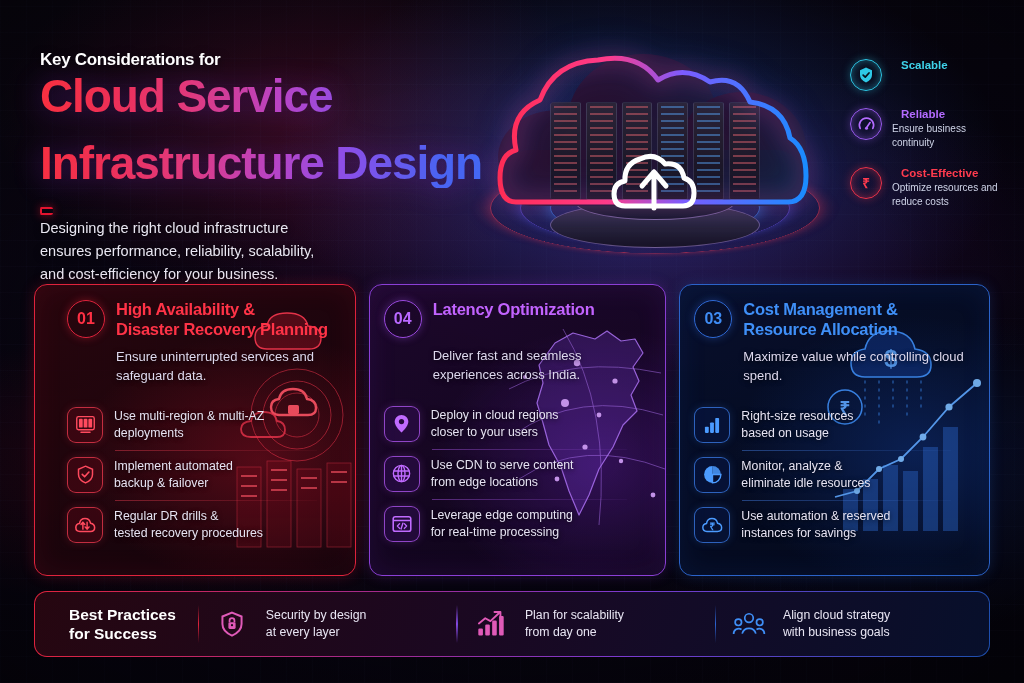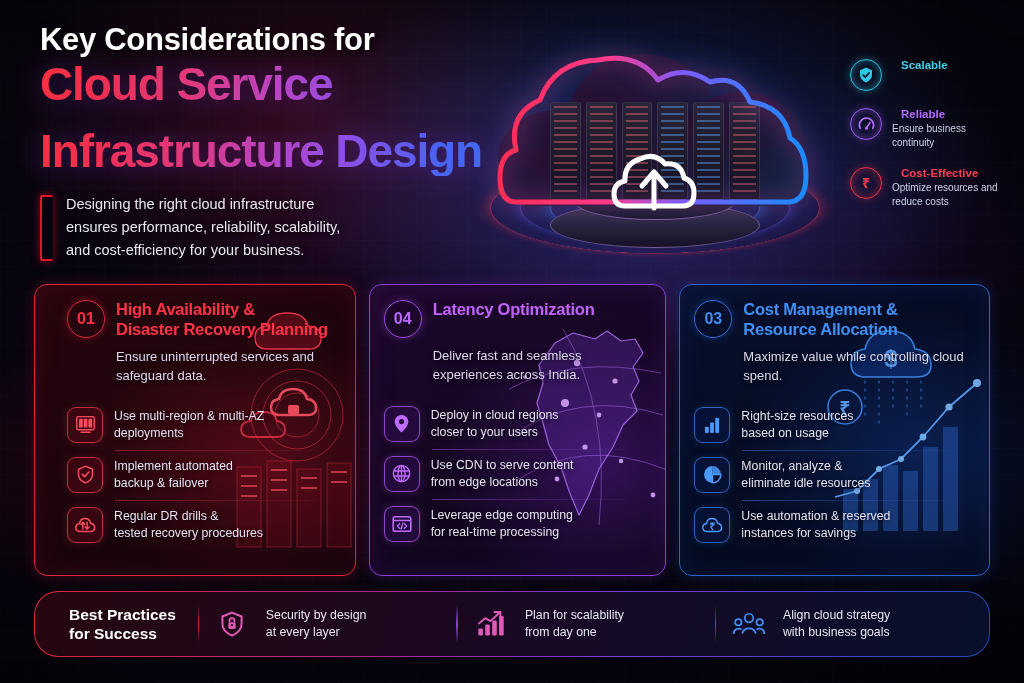--- a/index.html
+++ b/index.html
@@ -27,33 +27,34 @@
       repeating-linear-gradient(0deg, rgba(120,140,220,0.035) 0 1px, rgba(0,0,0,0) 1px 26px),
       repeating-linear-gradient(90deg, rgba(120,140,220,0.03) 0 1px, rgba(0,0,0,0) 1px 26px);
     opacity: .7;
   }
   .vignette { position:absolute; inset:0; pointer-events:none;
     background: radial-gradient(ellipse 900px 560px at 512px 341px, rgba(0,0,0,0) 45%, rgba(0,0,0,0.62) 100%); }
 
   
   .hero { position: absolute; left: 40px; top: 22px; width: 500px; z-index: 6; }
   .kicker {
-    font-size: 31px; font-weight: 700; color: #ffffff; letter-spacing: -0.3px;
+    font-size: 17px; font-weight: 700; color: #ffffff; letter-spacing: -0.3px;
     text-shadow: 0 2px 10px rgba(0,0,0,.8);
+    margin-top: 28px;
   }
   .bigtitle {
     font-size: 46px; font-weight: 700; line-height: 1.06; letter-spacing: -1.1px;
     margin-top: 2px;
     background: linear-gradient(96deg,#f8303f 0%, #ee2f55 14%, #e0397e 30%, #b744c8 48%, #8a4fe8 62%, #4a63f2 80%, #3b6ff5 100%);
     -webkit-background-clip: text; background-clip: text; color: transparent;
     -webkit-text-fill-color: transparent;
     filter: drop-shadow(0 2px 14px rgba(120,40,200,.45));
   }
   .bigtitle .l2 { display:block;margin-top:18px; }
-  .lede-wrap { display: flex; margin-top: 17px; }
+  .lede-wrap { display: flex; margin-top: 17px; flex-direction: column; }
   .bracket { width: 12px; flex: 0 0 12px; margin-right: 14px; position: relative; }
   .bracket::before {
     content:""; position:absolute; left:0; top:2px; bottom:2px; width:11px;
     border:2.5px solid #e4142f; border-right:none; border-radius:2px;
     box-shadow: 0 0 8px rgba(228,20,47,.55);
   }
   .lede { font-size: 14.5px; line-height: 1.62; color: #e9e7f2; font-weight: 400;
           text-shadow: 0 1px 6px rgba(0,0,0,.85); max-width: 300px; }
 
   
@@ -139,21 +140,21 @@
   .c3 .bullet + .bullet::before { background: linear-gradient(90deg, rgba(70,130,235,.45), rgba(70,130,235,.05)); }
   .b-ic { flex:0 0 36px; width:36px; height:36px; border-radius:9px;
           display:flex; align-items:center; justify-content:center; }
   .c1 .b-ic { border:1.4px solid rgba(240,60,80,.75); background: rgba(120,10,25,.3); box-shadow:0 0 8px rgba(240,60,80,.2); }
   .c2 .b-ic { border:1.4px solid rgba(180,90,245,.75); background: rgba(70,20,120,.3); box-shadow:0 0 8px rgba(180,90,245,.2); }
   .c3 .b-ic { border:1.4px solid rgba(60,125,235,.75); background: rgba(10,30,90,.35); box-shadow:0 0 8px rgba(60,125,235,.2); }
   .b-tx { font-size: 12.3px; line-height: 1.36; color:#e6e3f2; text-shadow:0 1px 5px rgba(0,0,0,.8); }
 
   
   .footer { position:absolute; left: 34px; top: 591px; width: 956px; height: 66px;
-            border-radius: 24px; z-index: 6;
+            border-radius: 13px; z-index: 6;
             border: 1.4px solid transparent;
             background:
               linear-gradient(110deg, rgba(28,5,14,.95), rgba(20,6,26,.95) 45%, rgba(6,12,36,.95)) padding-box,
               linear-gradient(100deg,#e0233c 0%, #a02a92 38%, #7b3ad0 62%, #1d4fae 100%) border-box;
             display:flex; align-items:center; padding: 0 16px; }
   .bp-title { font-size: 15.5px; font-weight: 700; color:#fff; line-height:1.25; padding: 0 22px 0 18px; }
   .fdiv { width:1px; height: 38px; }
   .fdiv.red { background: linear-gradient(180deg, rgba(224,35,60,0), #e0233c, rgba(224,35,60,0)); }
   .fdiv.pur { background: linear-gradient(180deg, rgba(150,70,220,0), #9646dc, rgba(150,70,220,0)); }
   .fdiv.vio { background: linear-gradient(180deg, rgba(110,80,230,0), #6e50e6, rgba(110,80,230,0)); }

